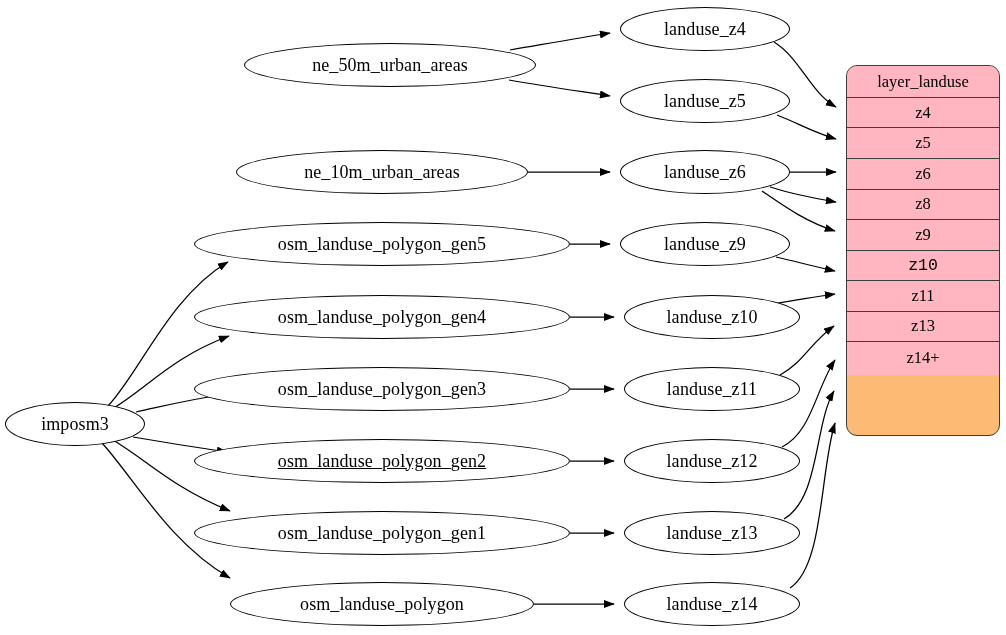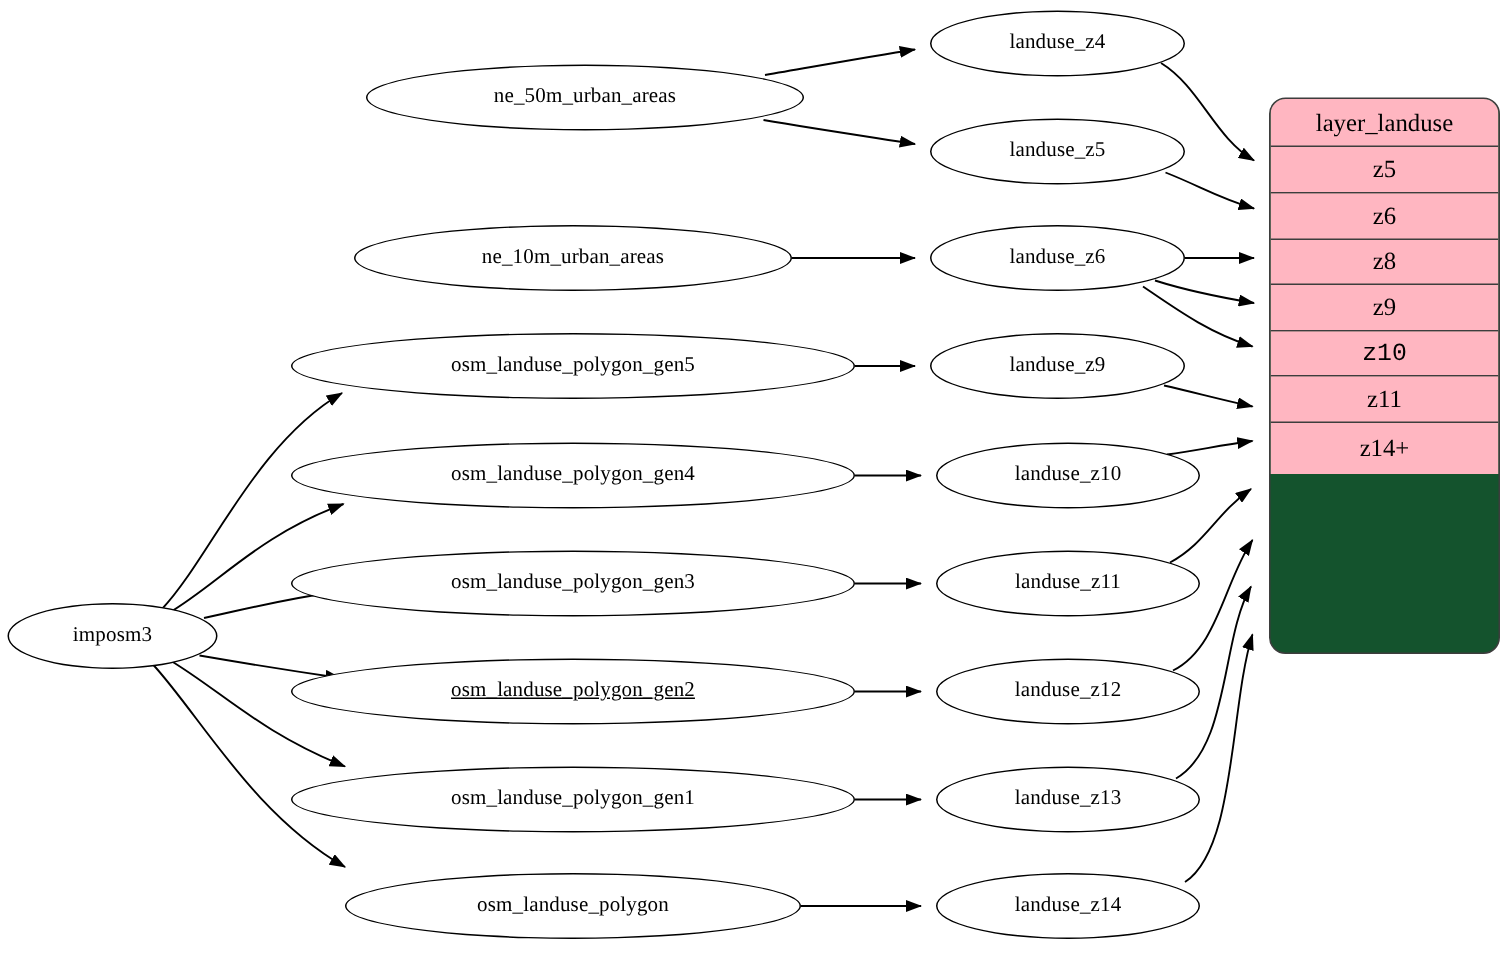--- a/index.html
+++ b/index.html
@@ -1,24 +1,24 @@
 <!DOCTYPE html>
 <html><head>
 <meta charset="utf-8">
 <style>
   html,body{margin:0;padding:0;background:#ffffff;}
   #stage{position:relative;width:1006px;height:635px;background:#ffffff;
          font-family:"Liberation Serif","DejaVu Serif",serif;overflow:hidden;}
   #edges{position:absolute;left:0;top:0;width:1006px;height:635px;}
   .node{position:absolute;display:flex;align-items:center;justify-content:center;
         box-sizing:border-box;border:1px solid #000;border-radius:50%;
-        background:#ffffff;color:#000;font-size:14px;white-space:nowrap;
+        background:#ffffff;color:#000;font-size:18px;white-space:nowrap;
         letter-spacing:.1px;}
   #table{position:absolute;left:846px;top:65px;width:154px;height:371px;
-         border:1px solid #3d3d3d;border-radius:11px;background:#14532d;
+         border:1px solid #3d3d3d;border-radius:11px;background:#fdba74;
          box-sizing:border-box;overflow:hidden;}
   .trow{box-sizing:border-box;width:100%;display:flex;align-items:center;
         justify-content:center;font-size:16.5px;color:#000;
         border-bottom:1px solid #3d3d3d;background:#ffb6c1;}
   .trow:last-child{border-bottom:none;}
   #table .trow.hdr{height:30px;}
 </style>
 </head>
 <body>
 
@@ -120,36 +120,42 @@
       <div class="node" style="left: 624px; top: 511px; width: 176px; height: 44px;">
         <span>landuse_z13</span>
       </div>
       <div class="node" style="left: 624px; top: 582px; width: 176px; height: 44px;">
         <span>landuse_z14</span>
       </div>
     </div>
 
   <div id="table">
     <div class="trow hdr" style="height: 32px;">layer_landuse</div>
+  <div class="trow" style="height: 30px;">
+        <span>z4</span>
+      </div>
       <div class="trow" style="height: 30.5px;">
         <span>z5</span>
       </div>
       <div class="trow" style="height: 31px;">
         <span>z6</span>
       </div>
       <div class="trow" style="height: 30.5px;">
         <span>z8</span>
       </div>
       <div class="trow" style="height: 30.5px;">
         <span>z9</span>
       </div>
       <div class="trow" style="height: 30.5px; font-family: Liberation Mono, monospace;">
         <span>z10</span>
       </div>
       <div class="trow" style="height: 31px; text-align: center;">
         <span>z11</span>
       </div>
+      <div class="trow" style="height: 29.5px;">
+        <span>z13</span>
+      </div>
       <div class="trow" style="height: 33.5px;">
         <span>z14+</span>
       </div>
     </div>
 
 </div>
 
 </body></html>

